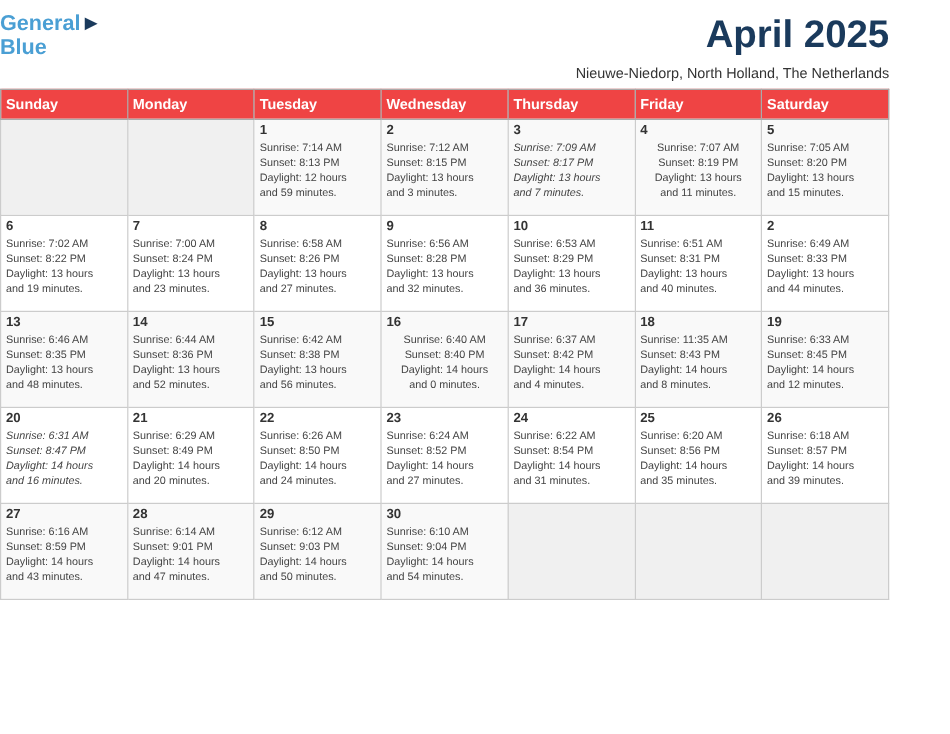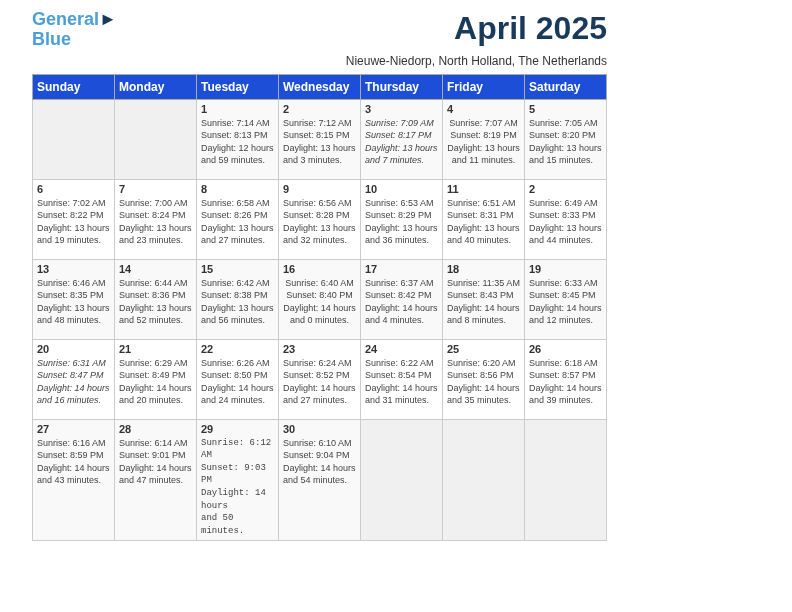--- a/index.html
+++ b/index.html
@@ -1,25 +1,25 @@
 <!DOCTYPE html>
 <html><head>
   <meta charset="utf-8">
   <style>
     * { box-sizing: border-box; margin: 0; padding: 0; }
     body { font-family: Arial, sans-serif; background: #fff; width: 792px; height: 612px; overflow: hidden; }
-    .container { width: 639px; padding: 10px 32px; }
+    .container { width: 741px; padding: 10px 0; }
     .header-row { display: flex; justify-content: space-between; align-items: flex-start; margin-bottom: 4px; }
     .logo { display: flex; align-items: center; }
     .logo-text { font-size: 18px; font-weight: bold; color: #1a3a5c; line-height: 1.1; }
     .logo-text span { color: #4a9fd4; }
     .title { font-size: 32px; font-weight: bold; color: #1a3a5c; text-align: right; }
     .subtitle { text-align: right; font-size: 12px; color: #333; margin-bottom: 6px; }
     table { width: 100%; border-collapse: collapse; table-layout: fixed; }
-    thead th { background: #1d4ed8; color: #fff; font-size: 12px; padding: 5px 4px; text-align: left; border: 1px solid #aaa; }
+    thead th { background: #ef4444; color: #fff; font-size: 12px; padding: 5px 4px; text-align: left; border: 1px solid #aaa; }
     tbody td { border: 1px solid #ccc; vertical-align: top; padding: 3px 4px; font-size: 9.5px; color: #333; background: #fff; height: 80px; }
     tbody tr:nth-child(odd) td { background: #f9f9f9; }
     .day-num { font-weight: bold; font-size: 11px; display: block; margin-bottom: 2px; }
     .day-info { font-size: 9px; line-height: 1.4; color: #444; }
     .empty { background: #f0f0f0 !important; }
   </style>
 </head>
 <body>
 
 <div class="container">
@@ -250,21 +250,21 @@
           </td>
           <td>
             <span class="day-num">28</span>
             <div class="day-info" style="white-space: pre-line;">Sunrise: 6:14 AM
 Sunset: 9:01 PM
 Daylight: 14 hours
 and 47 minutes.</div>
           </td>
           <td>
             <span class="day-num">29</span>
-            <div class="day-info" style="white-space: pre-line; font-family: Liberation Mono, monospace;">Sunrise: 6:12 AM
+            <div class="day-info" style="white-space: pre-line;">Sunrise: 6:12 AM
 Sunset: 9:03 PM
 Daylight: 14 hours
 and 50 minutes.</div>
           </td>
           <td>
             <span class="day-num">30</span>
             <div class="day-info" style="white-space: pre-line;">Sunrise: 6:10 AM
 Sunset: 9:04 PM
 Daylight: 14 hours
 and 54 minutes.</div>

